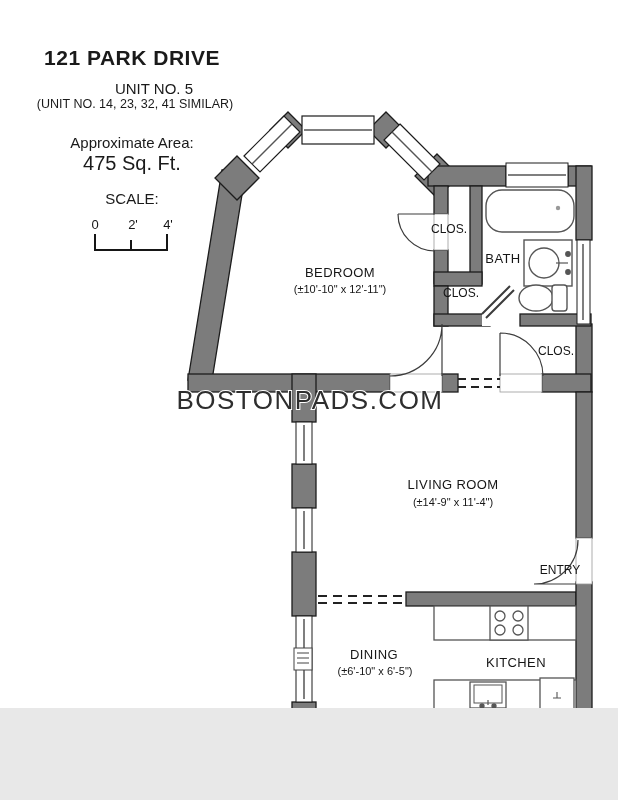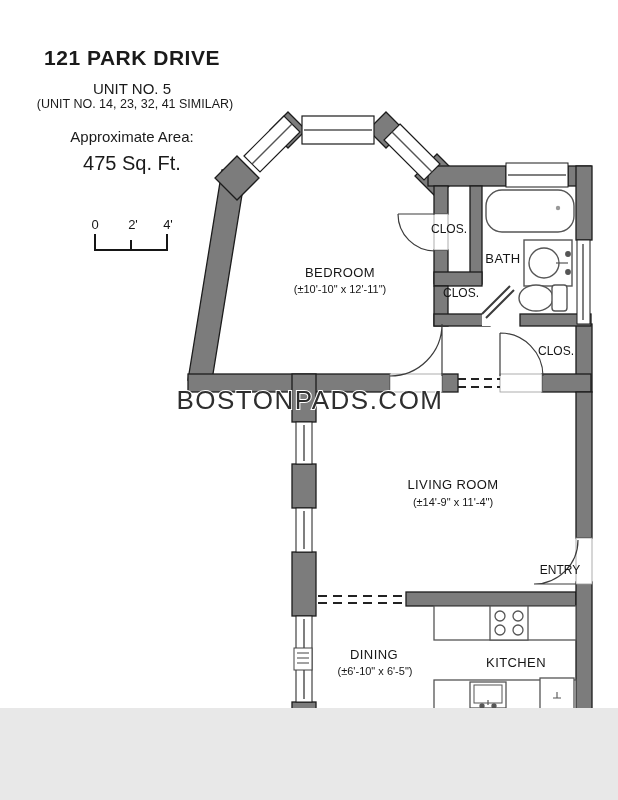--- a/index.html
+++ b/index.html
@@ -3,43 +3,44 @@
 <meta charset="utf-8">
 <style>
   html,body{margin:0;padding:0;background:#e8e8e8;}
   .page{
     position:relative;width:618px;height:708px;margin:0 auto;
     background:#ffffff;outline:2px solid #a8a8a8;overflow:hidden;
     font-family:"Liberation Sans",sans-serif;color:#1a1a1a;
   }
   .hdr{position:absolute;left:0;width:264px;text-align:center;}
   .hdr.title{top:46px;font-size:21px;font-weight:bold;letter-spacing:.5px;}
-  .hdr.unit{top:80px;font-size:15px;}
+  .hdr.unit{top:80px;font-size:15px;padding-left:22px;}
   .hdr.similar{top:97px;font-size:12.5px;width:278px;left:-4px;}
-  .hdr.area1{top:128px;font-size:15px;}
+  .hdr.area1{top:134px;font-size:15px;}
   .hdr.area2{top:152px;font-size:20px;}
   .hdr.scale{top:190px;font-size:15px;}
   svg{position:absolute;left:0;top:0;}
   svg text{font-family:"Liberation Sans",sans-serif;fill:#161616;}
   .roomlbl{font-size:13px;letter-spacing:.4px;}
   .dimlbl{font-size:11px;}
   .closlbl{font-size:12px;}
   .wm{font-size:26px;letter-spacing:1.5px;fill:#2e2e2e;stroke:#ffffff;stroke-width:2px;paint-order:stroke;font-weight:500;}
   .ticklbl{font-size:13px;}
 </style>
 </head>
 <body>
 
 <div class="page">
 
   <div class="hdr title">121 PARK DRIVE</div>
   <div class="hdr unit">UNIT NO. 5</div>
   <div class="hdr similar">(UNIT NO. 14, 23, 32, 41 SIMILAR)</div>
   <div class="hdr area1">Approximate Area:</div>
   <div class="hdr area2">475 Sq. Ft.</div>
+  <div class="hdr scale">SCALE:</div>
 
   <svg width="618" height="800" viewBox="0 0 618 800">
 
     <g stroke="#161616" stroke-width="2" fill="none">
       <path d="M95,234 V250 M131,240 V250 M167,234 V250 M94,250 H168"></path>
     </g>
     <text class="ticklbl" x="95" y="229" text-anchor="middle">0</text>
     <text class="ticklbl" x="133" y="229" text-anchor="middle">2'</text>
     <text class="ticklbl" x="168" y="229" text-anchor="middle">4'</text>
 

